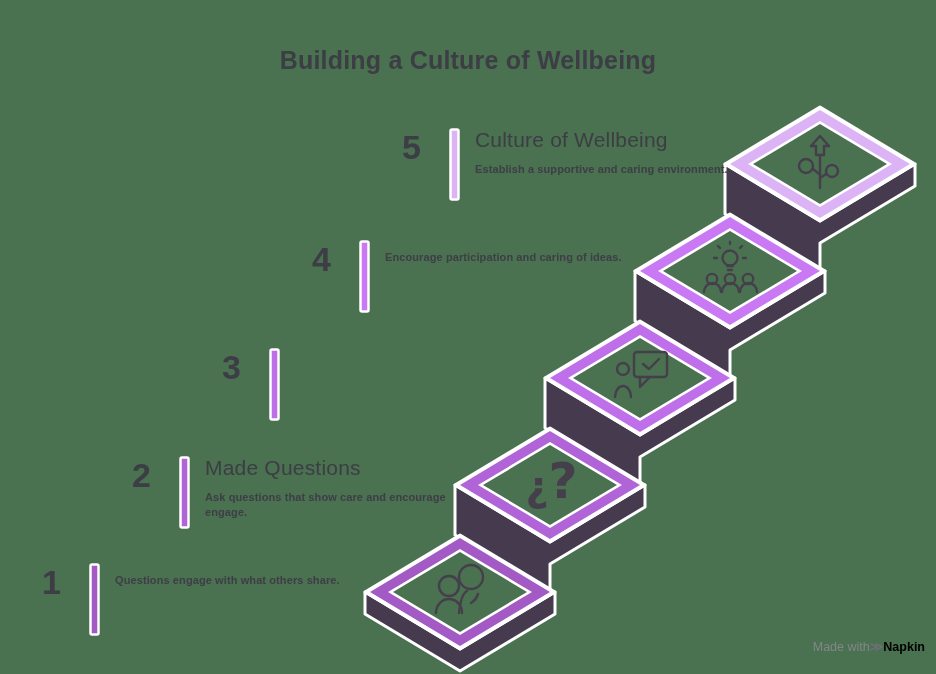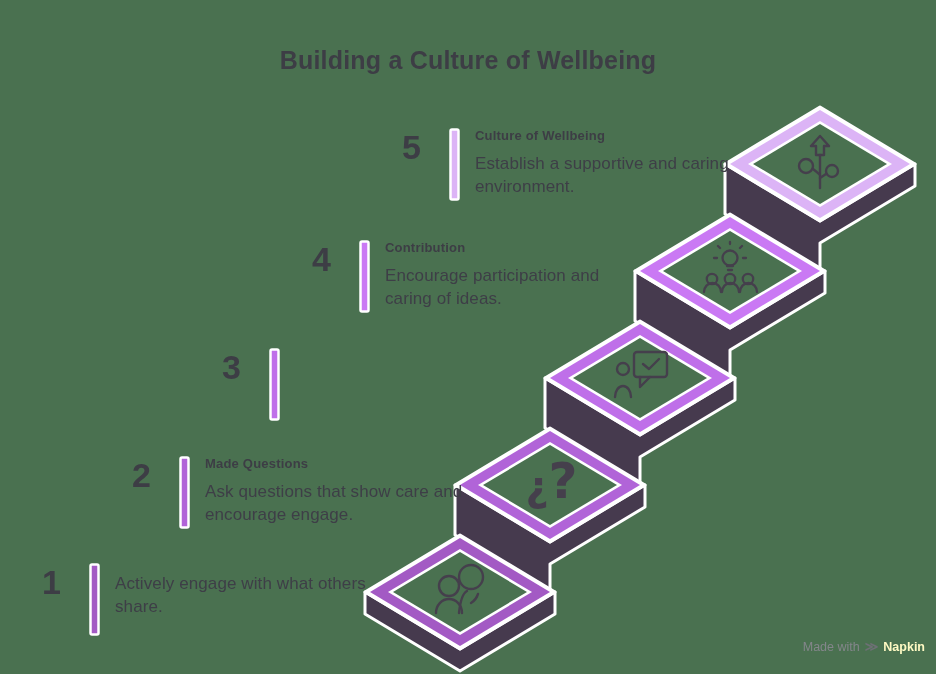--- a/index.html
+++ b/index.html
@@ -16,31 +16,31 @@
     letter-spacing:.2px;
   }
   .stair-svg{position:absolute;left:0;top:0;}
   .step{position:absolute;display:flex;align-items:flex-start;}
   .step .num{
     width:48px;text-align:right;font-size:34px;font-weight:700;
     color:#3d3d45;line-height:1;padding-top:4px;flex:0 0 auto;
   }
   .step .bar-svg{margin-left:26px;flex:0 0 auto;display:block;}
   .step .txt{margin-left:13px;padding-top:2px;}
-  .step-title{font-size:13px;font-weight:700;color:#3d3d45;letter-spacing:.2px;}
+  .step-title{font-size:21px;font-weight:400;color:#3d3d45;letter-spacing:.2px;}
   .step-desc{
-    font-size:17px;color:#3e3e47;margin-top:10px;width:258px;
-    line-height:1.33;letter-spacing:.1px;
+    font-size:11px;color:#3e3e47;margin-top:10px;width:258px;
+    line-height:1.33;letter-spacing:.1px;font-weight:bold;
   }
   .watermark{
     position:absolute;right:11px;bottom:20px;
-    display:flex;align-items:center;gap:5px;
+    display:flex;align-items:center;
     font-size:12.5px;color:#84868b;text-decoration:none;
   }
-  .watermark .brand{font-weight:700;color:#fef9c3;}
+  .watermark .brand{font-weight:700;color:#000000;}
   .watermark .wm-icon{font-size:13px;color:#6e7076;font-weight:700;}
 </style>
 </head>
 <body>
 
 <div class="canvas">
 
   <div class="diagram-title">Building a Culture of Wellbeing</div>
 
   <svg class="stair-svg" width="936" height="674" viewBox="0 0 936 674">
@@ -122,21 +122,21 @@
       </g>
     </g>
   </svg>
 
   <div class="step" style="left:13px;top:561px;">
     <div class="num">1</div>
     <svg class="bar-svg" width="15" height="78">
       <rect x="3.5" y="3.5" width="8" height="70" rx="1.5" stroke="#ffffff" stroke-width="2.5" fill="#a35ac4"></rect>
     </svg>
     <div class="txt">
-      <div class="step-desc">Actively engage with what others share.</div>
+      <div class="step-desc">Questions engage with what others share.</div>
     </div>
   </div>
 
   <div class="step" style="left:103px;top:454px;">
     <div class="num">2</div>
     <svg class="bar-svg" width="15" height="78">
       <rect x="3.5" y="3.5" width="8" height="70" rx="1.5" stroke="#ffffff" stroke-width="2.5" fill="#b164d8"></rect>
     </svg>
     <div class="txt">
       <div class="step-title">Made Questions</div>
@@ -150,21 +150,20 @@
       <rect x="3.5" y="3.5" width="8" height="70" rx="1.5" stroke="#ffffff" stroke-width="2.5" fill="#bf6fe9"></rect>
     </svg>
   </div>
 
   <div class="step" style="left:283px;top:238px;">
     <div class="num">4</div>
     <svg class="bar-svg" width="15" height="78">
       <rect x="3.5" y="3.5" width="8" height="70" rx="1.5" stroke="#ffffff" stroke-width="2.5" fill="#ca79f4"></rect>
     </svg>
     <div class="txt">
-      <div class="step-title">Contribution</div>
       <div class="step-desc">Encourage participation and caring of ideas.</div>
     </div>
   </div>
 
   <div class="step" style="left:373px;top:126px;">
     <div class="num">5</div>
     <svg class="bar-svg" width="15" height="78">
       <rect x="3.5" y="3.5" width="8" height="70" rx="1.5" stroke="#ffffff" stroke-width="2.5" fill="#dcb4f6"></rect>
     </svg>
     <div class="txt">

